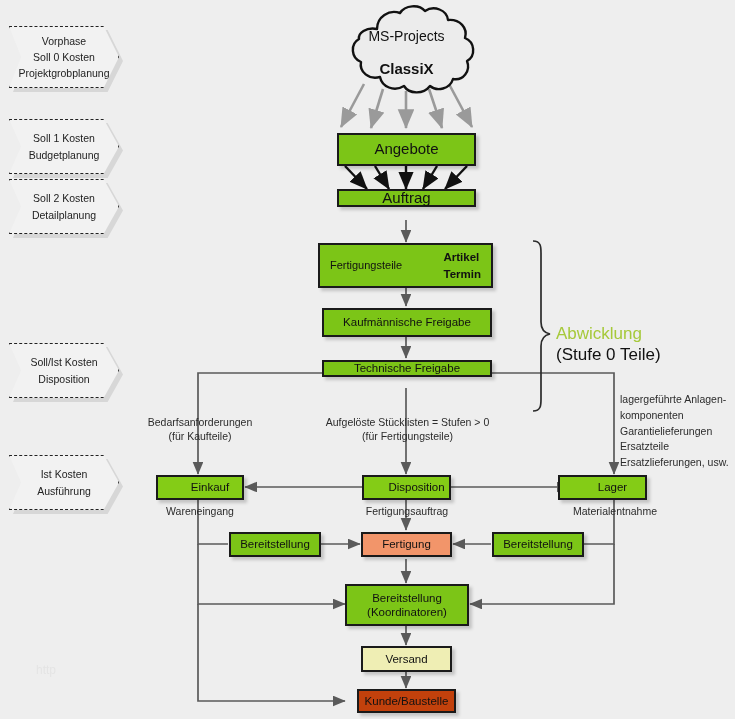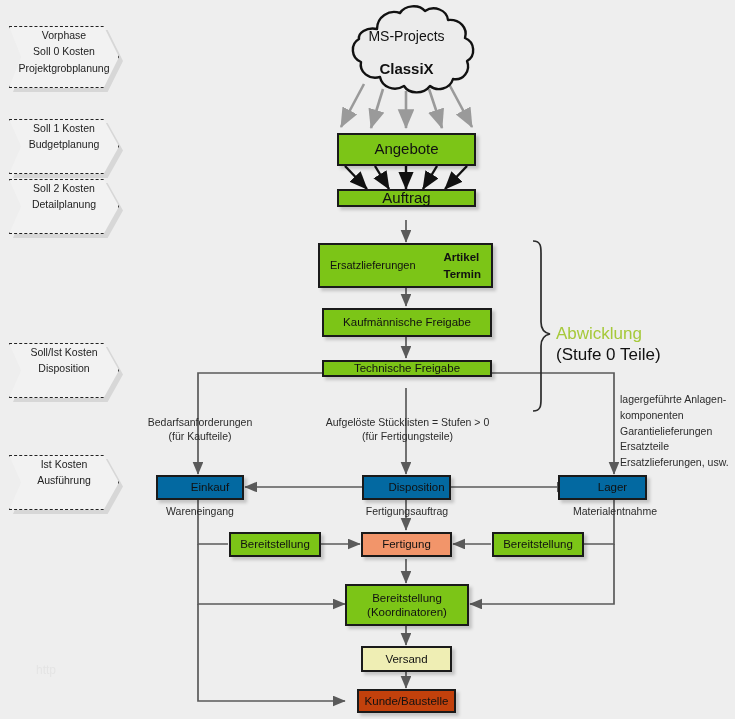--- a/index.html
+++ b/index.html
@@ -33,21 +33,21 @@
     align-items: center;
     justify-content: center;
     text-align: center;
     font-size: 11.5px;
     color: #111111;
     line-height: 1.25;
     box-shadow: 3px 3px 3px rgba(0,0,0,0.18);
     z-index: 5;
   }
   .node.green   { background: #7cc517; }
-  .node.blue    { background: #0369a1; padding-left: 20px; }
+  .node.blue    { background: #84cc16; padding-left: 20px; }
   .node.salmon  { background: #f2956a; }
   .node.yellow  { background: #efeeb4; }
   .node.orange  { background: #c2410c; }
 
   .node.big    { font-size: 15px; }
   .node.two-line { flex-direction: column; }
 
   
   .node.split {
     justify-content: flex-start;
@@ -69,20 +69,21 @@
   
   .chevron {
     position: absolute;
     box-sizing: border-box;
     background: #f2f2f2;
     border: 1px dashed #222222;
     clip-path: polygon(0 0, 86% 0, 100% 50%, 86% 100%, 0 100%, 11% 50%);
     display: flex;
     flex-direction: column;
     align-items: center;
+    justify-content: center;
     text-align: center;
     font-size: 10.5px;
     color: #222222;
     line-height: 1.55;
     z-index: 4;
   }
   .chevron-shadow {
     position: absolute;
     background: #d7d7d7;
     clip-path: polygon(0 0, 86% 0, 100% 50%, 86% 100%, 0 100%, 11% 50%);
@@ -254,21 +255,21 @@
   <div class="chevron" style="left:9px; top:455px; width:110px; height:55px;">
     <div>Ist Kosten</div>
     <div>Ausführung</div>
   </div>
 
   <div class="node green big" style="left:337px; top:133px; width:139px; height:33px;">Angebote</div>
 
   <div class="node green big" style="left:337px; top:189px; width:139px; height:18px;">Auftrag</div>
 
   <div class="node green split" style="left:318px; top:243px; width:175px; height:45px;">
-    <span class="left-label">Ersatzlieferungen</span>
+    <span class="left-label">Fertigungsteile</span>
     <span class="right-label">
       <span>Artikel</span><br>
       <span>Termin</span>
     </span>
   </div>
 
   <div class="node green" style="left:322px; top:308px; width:170px; height:29px;">Kaufmännische Freigabe</div>
 
   <div class="node green" style="left:322px; top:360px; width:170px; height:17px;">Technische Freigabe</div>
 

